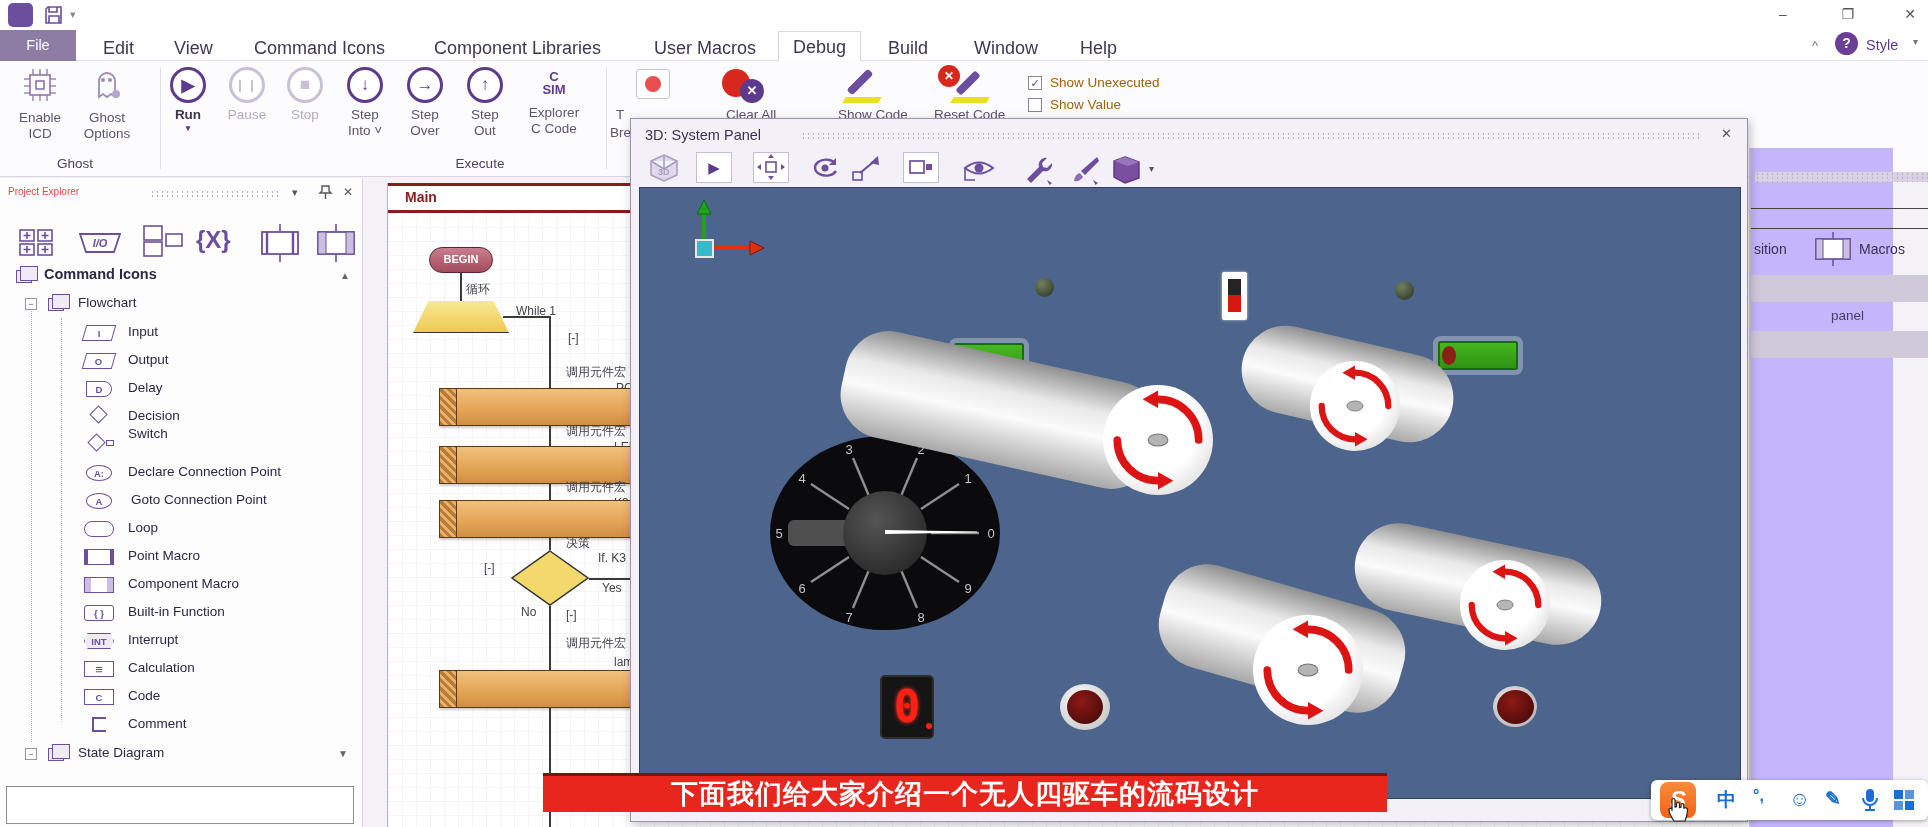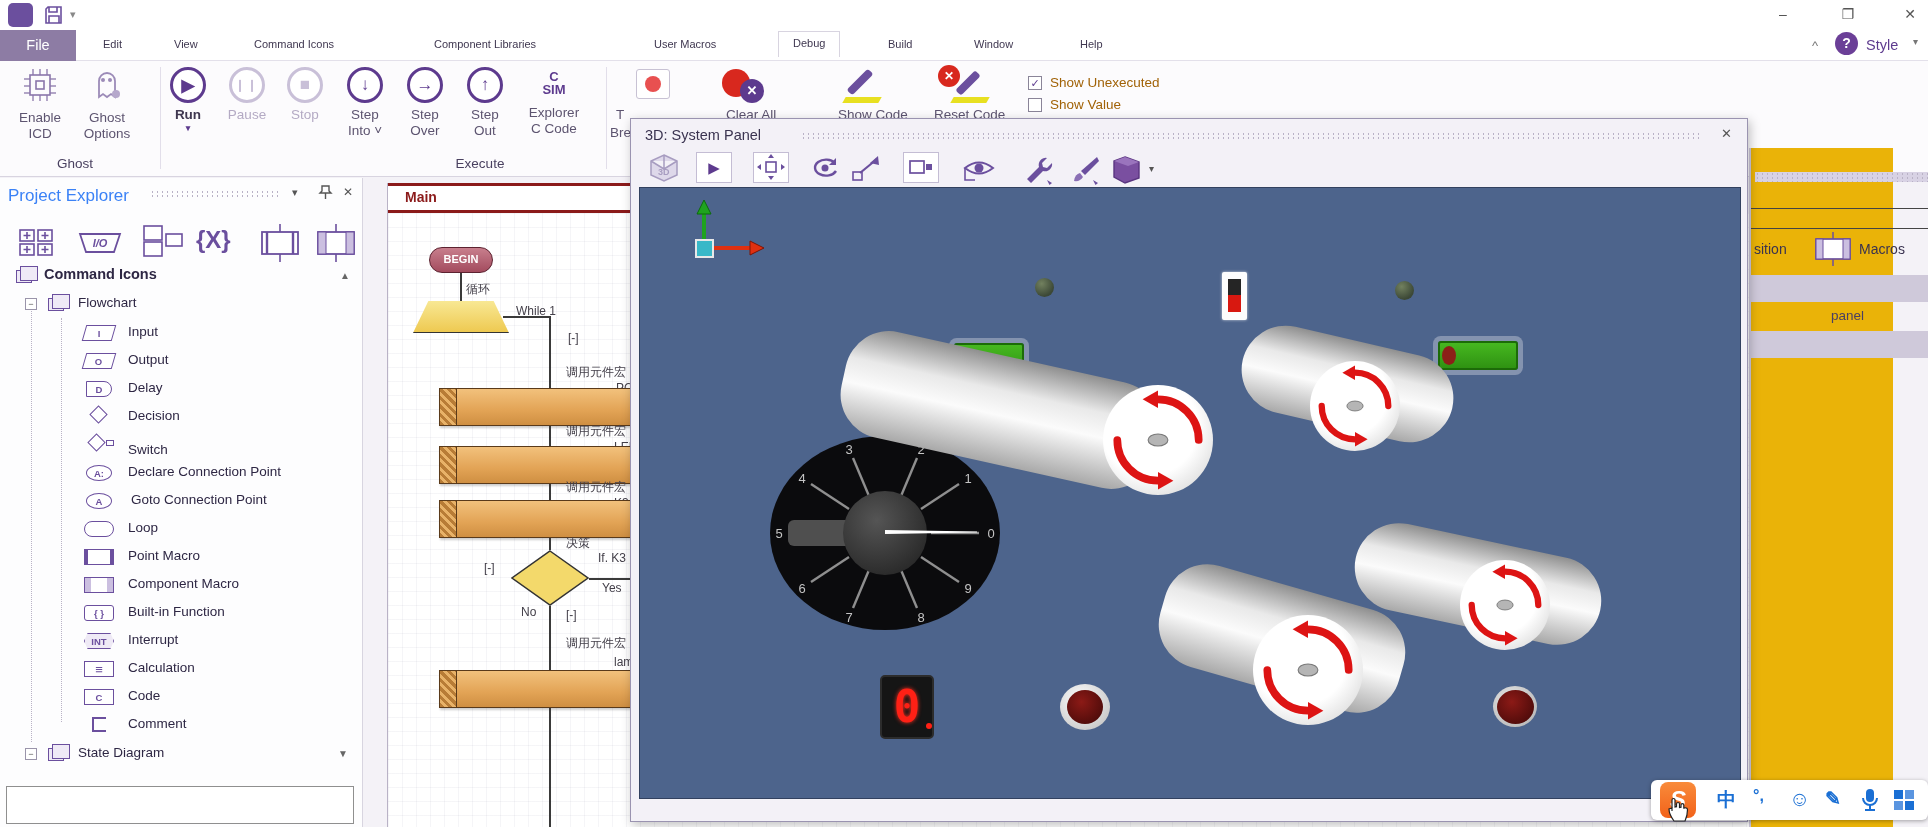--- a/index.html
+++ b/index.html
@@ -5,36 +5,36 @@
 *{margin:0;padding:0;box-sizing:border-box}
 body{font-family:"Liberation Sans",sans-serif;background:#ddd}
 #app{position:relative;width:1928px;height:827px;background:#f4f2f7;overflow:hidden}
 .abs{position:absolute}
 .txt{white-space:nowrap}
 
 #titlebar{left:0;top:0;width:1928px;height:30px;background:#ffffff}
 #title{left:0;top:7px;width:1928px;text-align:center;font-size:14px;color:#222}
 .winbtn{top:4px;width:26px;height:20px;text-align:center;font-size:14px;color:#555;line-height:20px}
 #menubar{left:0;top:30px;width:1928px;height:31px;background:#fff;border-bottom:1px solid #e3e0ea}
-.menu-item{top:35px;font-size:11px;color:#3f3750;padding:3px 6px}
+.menu-item{top:35px;font-size:18px;color:#3f3750;padding:3px 6px}
 .menu-file{left:0;top:30px;width:76px;height:31px;background:#8d7ca4;color:#fff;text-align:center;line-height:31px;font-size:14.5px}
 .menu-debug{background:#fff;border:1px solid #d8d4e0;border-bottom:none;top:31px;padding:5px 14px 8px}
 
 #ribbon{left:0;top:61px;width:1928px;height:116px;background:#fcfbfd;border-bottom:1px solid #d8d4e0}
 .rb{position:absolute;text-align:center;color:#5d5470;font-size:13.5px}
 .rico{width:36px;height:36px;border:3px solid #5d3a8e;border-radius:50%;display:flex;align-items:center;justify-content:center;margin:0 auto;color:#5d3a8e;font-size:17px;background:#fff}
 .rico.gray{border-color:#c9c0d8;color:#c9c0d8}
 .rlab{margin-top:4px;line-height:16px}
 .grouplab{position:absolute;top:95px;font-size:13.5px;color:#4a4160;text-align:center}
 .vsep{position:absolute;top:6px;height:102px;width:1px;background:#e2deea}
 .chk{position:absolute;width:14px;height:14px;border:1px solid #8a8498;background:#fff;font-size:11px;line-height:13px;text-align:center;color:#5d3a8e}
 .chklab{position:absolute;font-size:13.5px;color:#a16207}
 
 #pe{left:0;top:178px;width:363px;height:649px;background:#fdfdfe;border-right:1px solid #d8d5e0}
-#pe-h{left:8px;top:8px;font-size:17px;color:#3b82f6}
+#pe-h{left:8px;top:8px;font-size:10px;color:#ef4444}
 .dots{background-image:radial-gradient(#b9b2c6 1px,transparent 1px);background-size:5px 4px}
 .tree-lab{position:absolute;font-size:13.5px;color:#2e2744}
 .exp{position:absolute;width:12px;height:12px;border:1px solid #9a94aa;background:#fff;font-size:9px;line-height:10px;text-align:center;color:#555}
 .papers{position:absolute;width:16px;height:13px;border:1.4px solid #6b4f9e;background:#efeaf6}
 .papers:before{content:"";position:absolute;left:3px;top:-5px;width:16px;height:13px;border:1.4px solid #6b4f9e;background:#efeaf6}
 .ti{position:absolute;display:flex;align-items:center;justify-content:center;width:30px;height:16px;border:1.5px solid #6b4f9e;color:#6b4f9e;font-size:9.5px;font-weight:bold;background:#fff}
 .guide{position:absolute;border-left:1px dotted #b9b2c6}
 
 #doc{left:387px;top:183px;width:1361px;height:644px;background:#fff;border-left:1px solid #b9b2c6}
 .redline{position:absolute;left:0;width:100%;height:3px;background:#8b1a1a}
@@ -52,21 +52,21 @@
 .t3{position:absolute;top:3px;color:#6b4f9e}
 .t3box{position:absolute;top:1px;width:36px;height:31px;border:1px solid #c4bdd4;background:#fff}
 #vp{left:8px;top:68px;width:1102px;height:612px;background:#4d648c;border:1px solid #32415f;overflow:hidden}
 #p3d-status{left:8px;top:680px;width:1102px;height:21px;background:linear-gradient(180deg,#9a93b2,#847d9e);color:#f0eef6;font-size:13px;padding:3px 0 0 782px}
 .sphere{position:absolute;border-radius:50%;background:radial-gradient(circle at 35% 30%,#72815f,#3c4836 70%)}
 .motor-body{position:absolute;border-radius:44px;background:linear-gradient(180deg,#8f8f8f,#e9e9e9 32%,#fbfbfb 55%,#a8a8a8)}
 .motor-face{position:absolute;border-radius:50%;background:radial-gradient(circle at 42% 38%,#ffffff 52%,#e2e2e2 78%,#c0c0c0)}
 .seg7{position:absolute;width:54px;height:64px;background:#151515;border-radius:5px;border:2px solid #2c2c2c;color:#ff2015;font-family:"DejaVu Sans Mono",monospace;font-weight:bold;font-size:44px;text-align:center;line-height:60px;text-shadow:0 0 4px #ff3020}
 .dialnum{position:absolute;color:#c4c4c4;font-size:13px;transform:translate(-50%,-50%)}
 
-#rp{left:1749px;top:148px;width:144px;height:679px;background:#eab308;border-left:2px solid #cfc9dc}
+#rp{left:1749px;top:148px;width:144px;height:679px;background:#c4b5fd;border-left:2px solid #cfc9dc}
 .rp-row{position:absolute;left:0;width:179px;height:27px;background:#cfc9da}
 
 #banner{left:543px;top:773px;width:844px;height:39px;background:#e8261d;border-top:3px solid #7e120c;z-index:30;text-align:center}
 #banner span{color:#fff;font-size:27px;font-weight:bold;line-height:36px;letter-spacing:1px}
 #ime{left:1651px;top:780px;width:277px;height:40px;background:#fff;border-radius:6px;box-shadow:0 1px 4px rgba(0,0,0,.35);z-index:40}
 .imeic{position:absolute;top:7px;color:#1a6fd4;font-size:19px;font-weight:bold}
 </style>
 </head>
 <body>
 
@@ -260,21 +260,21 @@
       </span>
     <div class="tree-lab txt" style="left:128px;top:174px">Output</div>
     <span class="ti" style="left:86px;top:203px;width:26px;border-radius:0 9px 9px 0">
         <i style="font-style:normal">D</i>
       </span>
     <div class="tree-lab txt" style="left:128px;top:202px">Delay</div>
     <span class="ti" style="left:92px;top:230px;width:13px;height:13px;transform:rotate(45deg)"></span>
     <div class="tree-lab txt" style="left:128px;top:230px">Decision</div>
     <span class="ti" style="left:90px;top:258px;width:13px;height:13px;transform:rotate(45deg)"></span>
     <span class="abs" style="left:106px;top:262px;width:8px;height:6px;border:1.3px solid #6b4f9e"></span>
-    <div class="tree-lab txt" style="left:128px;top:264px">Switch</div>
+    <div class="tree-lab txt" style="left:128px;top:248px">Switch</div>
     <span class="ti" style="left:86px;top:287px;width:26px;border-radius:50%">
         <i style="font-style:normal">A:</i>
       </span>
     <div class="tree-lab txt" style="left:128px;top:286px">Declare Connection Point</div>
     <span class="ti" style="left:86px;top:315px;width:26px;border-radius:50%">
         <i style="font-style:normal">A</i>
       </span>
     <div class="tree-lab txt" style="left:131px;top:314px">Goto Connection Point</div>
     <span class="ti" style="left:84px;top:343px;border-radius:8px"></span>
     <div class="tree-lab txt" style="left:128px;top:342px">Loop</div>
@@ -532,20 +532,21 @@
       <div class="abs" style="left:420px;top:496px;width:50px;height:46px;border-radius:50%;background:radial-gradient(circle at 40% 35%,#ffffff,#c8c8c8 80%)">
         <div class="abs" style="left:7px;top:6px;width:36px;height:34px;border-radius:50%;background:radial-gradient(circle at 40% 35%,#8c1a16,#4d0b0a 80%)"></div>
       </div>
       <div class="abs" style="left:853px;top:498px;width:44px;height:41px;border-radius:50%;background:radial-gradient(circle at 40% 35%,#e8e8e8,#b9b9b9 80%)">
         <div class="abs" style="left:4px;top:4px;width:37px;height:34px;border-radius:50%;background:radial-gradient(circle at 40% 35%,#8c1a16,#4d0b0a 80%)"></div>
       </div>
     </div>
 
   </div>
 
+  <div class="abs" id="banner"><span>下面我们给大家介绍一个无人四驱车的流码设计</span></div>
 
   <div class="abs" id="ime">
     <div class="abs" style="left:9px;top:2px;width:36px;height:36px;border-radius:8px;background:linear-gradient(180deg,#f98b3a,#f2621a);color:#fff;font-weight:bold;font-size:24px;font-style:italic;text-align:center;line-height:35px"><span>S</span></div>
     <div class="imeic txt" style="left:66px">中</div>
     <div class="imeic txt" style="left:102px;font-size:16px">°,</div>
     <div class="imeic txt" style="left:138px;font-size:21px">☺</div>
     <div class="imeic txt" style="left:174px;font-size:19px">✎</div>
     <svg class="abs" style="left:208px;top:7px" width="22" height="26">
         <rect x="7" y="2" width="8" height="13" rx="4" fill="#1a6fd4"></rect>
         <path d="M4 11 a7 7 0 0 0 14 0" fill="none" stroke="#1a6fd4" stroke-width="2"></path>

